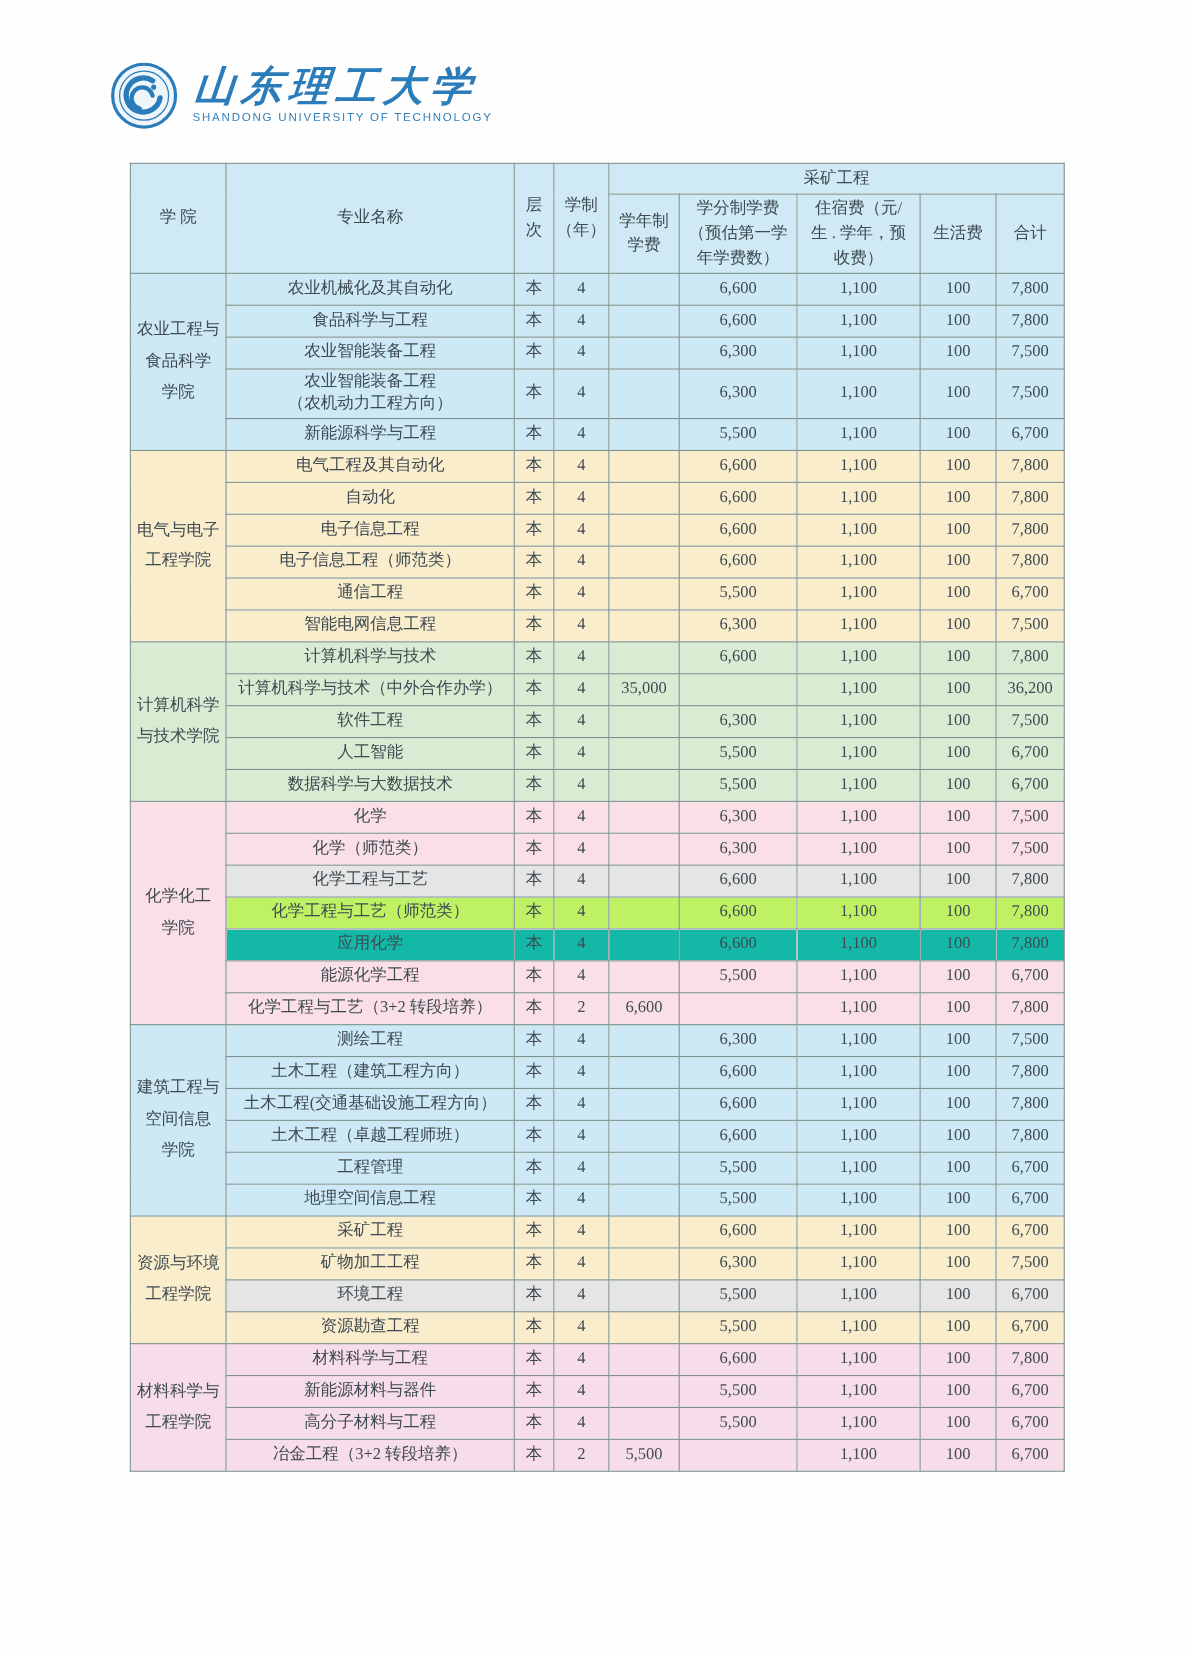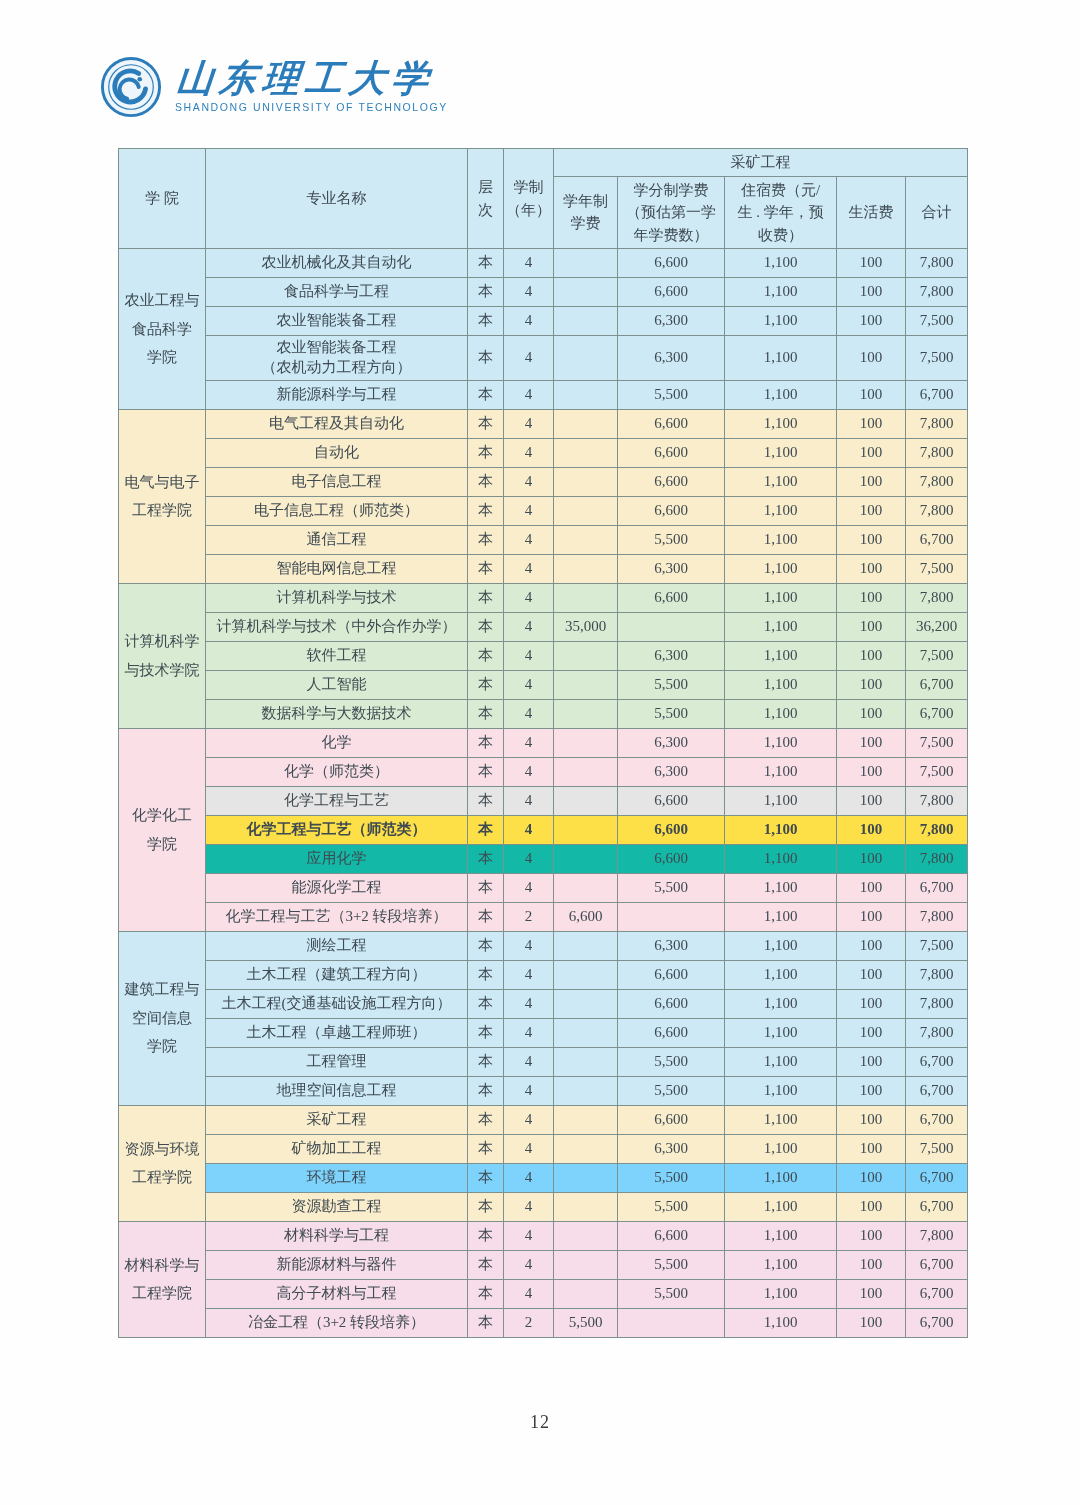--- a/index.html
+++ b/index.html
@@ -306,21 +306,21 @@
         <tr style="background: #e5e5e5;">
           <td>化学工程与工艺</td>
           <td>本</td>
           <td>4</td>
           <td></td>
           <td>6,600</td>
           <td>1,100</td>
           <td>100</td>
           <td>7,800</td>
         </tr>
-        <tr style="background: #fde047; font-weight: bold;">
+        <tr style="background: #bef264;">
           <td>化学工程与工艺（师范类）</td>
           <td>本</td>
           <td>4</td>
           <td></td>
           <td>6,600</td>
           <td>1,100</td>
           <td>100</td>
           <td>7,800</td>
         </tr>
         <tr style="background: #14b8a6;">
@@ -431,21 +431,21 @@
         <tr style="background: rgb(249, 237, 204);">
           <td>矿物加工工程</td>
           <td>本</td>
           <td>4</td>
           <td></td>
           <td>6,300</td>
           <td>1,100</td>
           <td>100</td>
           <td>7,500</td>
         </tr>
-        <tr style="background: #7dd3fc;">
+        <tr style="background: #e5e5e5;">
           <td>环境工程</td>
           <td>本</td>
           <td>4</td>
           <td></td>
           <td>5,500</td>
           <td>1,100</td>
           <td>100</td>
           <td>6,700</td>
         </tr>
         <tr style="background: rgb(249, 237, 204); padding-left: 48px;">
@@ -496,15 +496,14 @@
           <td>2</td>
           <td>5,500</td>
           <td></td>
           <td>1,100</td>
           <td>100</td>
           <td>6,700</td>
         </tr>
       </tbody>
   </table>
 
-  <div class="footer-page">12</div>
 
 </div>
 
 </body></html>

